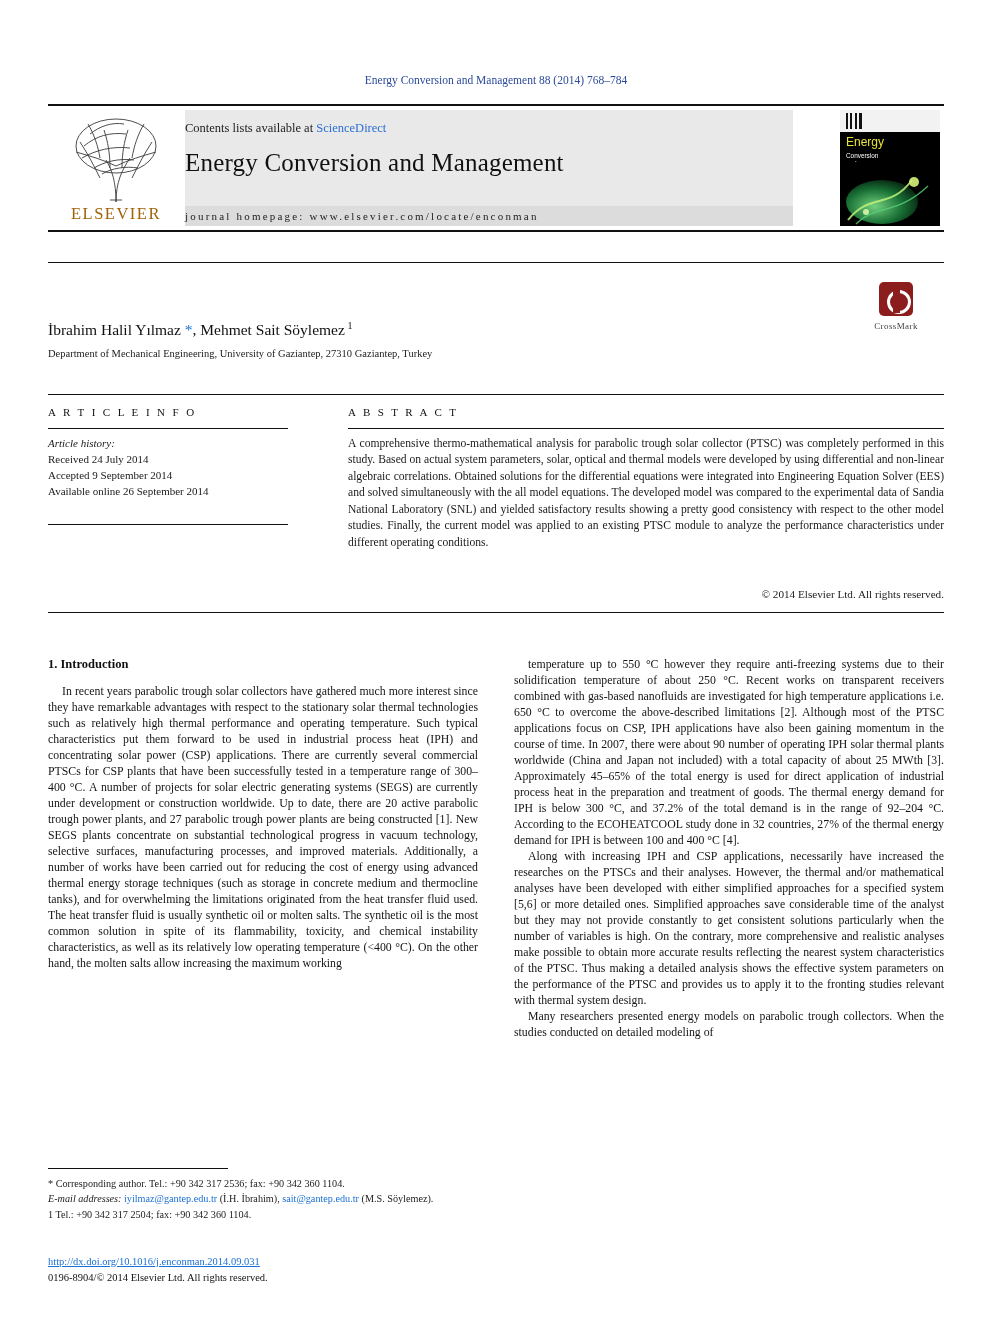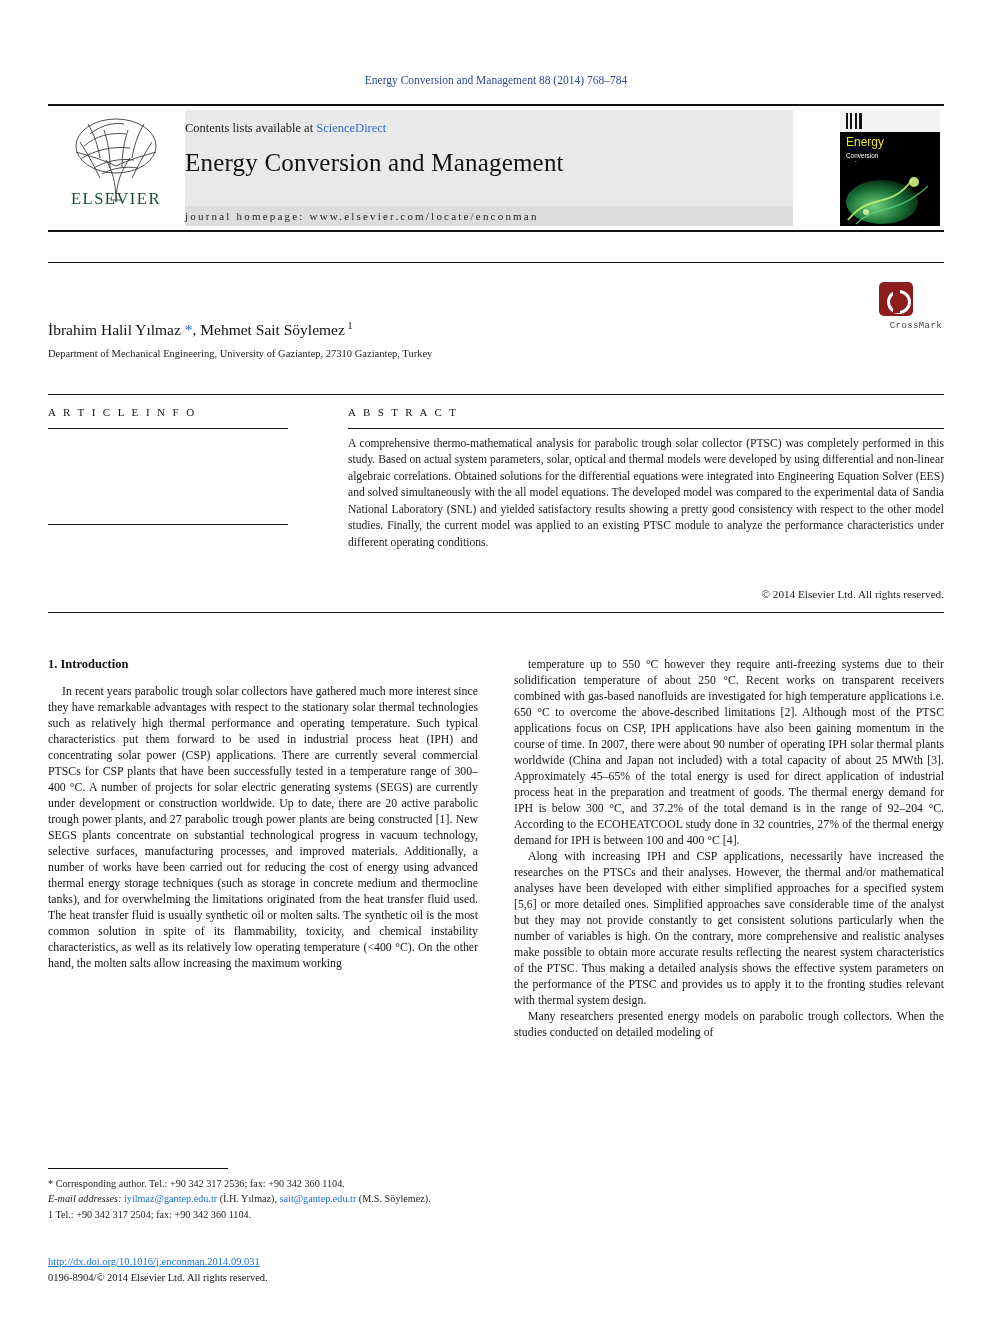--- a/index.html
+++ b/index.html
@@ -59,25 +59,25 @@
     color: #222;
     box-sizing: border-box;
   }
 
   
   .elsevier-logo {
     position: absolute; left: 4px; top: 4px; width: 128px; height: 116px;
     text-align: center;
   }
   .elsevier-word {
-    position: absolute; bottom: 17px; left: 0; width: 100%;
+    position: absolute; bottom: 2px; left: 0; width: 100%;
     font-family: "Liberation Serif", serif;
     font-size: 16.5px;
     letter-spacing: 1.5px;
-    color: #14532d;
+    color: #a16207;
     font-weight: normal;
   }
   .tree-svg { position:absolute; left: 50%; top: 2px; transform: translateX(-50%); }
 
   
   .cover-thumb {
     position: absolute; right: 4px; top: 4px; width: 100px; height: 116px;
     background: #0f172a;
     overflow: hidden;
   }
@@ -133,24 +133,23 @@
   }
   .cm-badge:after{
     content:""; position:absolute; left:8px; top:8px; width:18px; height:18px;
     border-radius:50%; border:3px solid #fff;
   }
   .cm-badge:before{
     content:""; position:absolute; left:13.5px; top:3px; width:7px; height:28px;
     background:#8c1d1d; z-index:2;
   }
   .cm-text {
-    font-family:Liberation Mono, monospace;
+    font-family:Liberation Serif, serif;
     font-size: 9px; color:#444; letter-spacing:.4px;
     margin-top: 1px;
-    text-align: right;
   }
 
   
   .info-sep-top {
     position:absolute; left:48px; top:394px; width:896px; height:0;
     border-top: 1px solid #111;
   }
   .info-sep-bottom {
     position:absolute; left:48px; top:612px; width:896px; height:0;
     border-top: 1px solid #111;
@@ -304,20 +303,26 @@
     <div class="cm-badge"></div>
     <div class="cm-text">CrossMark</div>
   </div>
 
   <div class="info-sep-top"></div>
   <div class="col-left-head">A R T I C L E   I N F O</div>
   <div class="col-right-head">A B S T R A C T</div>
   <div class="info-rule"></div>
   <div class="abs-rule"></div>
 
+  <div class="info-body">
+    <div class="it">Article history:</div>
+    <div>Received 24 July 2014</div>
+    <div>Accepted 9 September 2014</div>
+    <div>Available online 26 September 2014</div>
+  </div>
   <div class="info-kw-rule"></div>
 
   <div class="abstract">A comprehensive thermo-mathematical analysis for parabolic trough solar collector (PTSC) was completely performed in this study. Based on actual system parameters, solar, optical and thermal models were developed by using differential and non-linear algebraic correlations. Obtained solutions for the differential equations were integrated into Engineering Equation Solver (EES) and solved simultaneously with the all model equations. The developed model was compared to the experimental data of Sandia National Laboratory (SNL) and yielded satisfactory results showing a pretty good consistency with respect to the other model studies. Finally, the current model was applied to an existing PTSC module to analyze the performance characteristics under different operating conditions.</div>
   <div class="abs-rights">© 2014 Elsevier Ltd. All rights reserved.</div>
   <div class="info-sep-bottom"></div>
 
   <div class="sec-title">1. Introduction</div>
 
   <div class="col left">
     <p class="first">In recent years parabolic trough solar collectors have gathered much more interest since they have remarkable advantages with respect to the stationary solar thermal technologies such as relatively high thermal performance and operating temperature. Such typical characteristics put them forward to be used in industrial process heat (IPH) and concentrating solar power (CSP) applications. There are currently several commercial PTSCs for CSP plants that have been successfully tested in a temperature range of 300–400 °C. A number of projects for solar electric generating systems (SEGS) are currently under development or construction worldwide. Up to date, there are 20 active parabolic trough power plants, and 27 parabolic trough power plants are being constructed [1]. New SEGS plants concentrate on substantial technological progress in vacuum technology, selective surfaces, manufacturing processes, and improved materials. Additionally, a number of works have been carried out for reducing the cost of energy using advanced thermal energy storage techniques (such as storage in concrete medium and thermocline tanks), and for overwhelming the limitations originated from the heat transfer fluid used. The heat transfer fluid is usually synthetic oil or molten salts. The synthetic oil is the most common solution in spite of its flammability, toxicity, and chemical instability characteristics, as well as its relatively low operating temperature (&lt;400 °C). On the other hand, the molten salts allow increasing the maximum working</p>
@@ -328,21 +333,21 @@
     <p>Along with increasing IPH and CSP applications, necessarily have increased the researches on the PTSCs and their analyses. However, the thermal and/or mathematical analyses have been developed with either simplified approaches for a specified system [5,6] or more detailed ones. Simplified approaches save considerable time of the analyst but they may not provide constantly to get consistent solutions particularly when the number of variables is high. On the contrary, more comprehensive and realistic analyses make possible to obtain more accurate results reflecting the nearest system characteristics of the PTSC. Thus making a detailed analysis shows the effective system parameters on the performance of the PTSC and provides us to apply it to the fronting studies relevant with thermal system design.</p>
     <p>Many researchers presented energy models on parabolic trough collectors. When the studies conducted on detailed modeling of</p>
   </div>
 
   <div class="foot-rule"></div>
   <div class="footnotes">
     <div>* Corresponding author. Tel.: +90 342 317 2536; fax: +90 342 360 1104.</div>
     <div>
       <span style="font-style:italic">E-mail addresses:</span>
       <span class="mail">iyilmaz@gantep.edu.tr</span>
-      <span>(İ.H. Yılmaz),</span>
+      <span>(İ.H. İbrahim),</span>
       <span class="mail">sait@gantep.edu.tr</span>
       <span>(M.S. Söylemez).</span>
     </div>
     <div>1 Tel.: +90 342 317 2504; fax: +90 342 360 1104.</div>
   </div>
 
   <div class="doi">
     <div><a href="#">http://dx.doi.org/10.1016/j.enconman.2014.09.031</a></div>
     <div class="issn">0196-8904/© 2014 Elsevier Ltd. All rights reserved.</div>
   </div>

